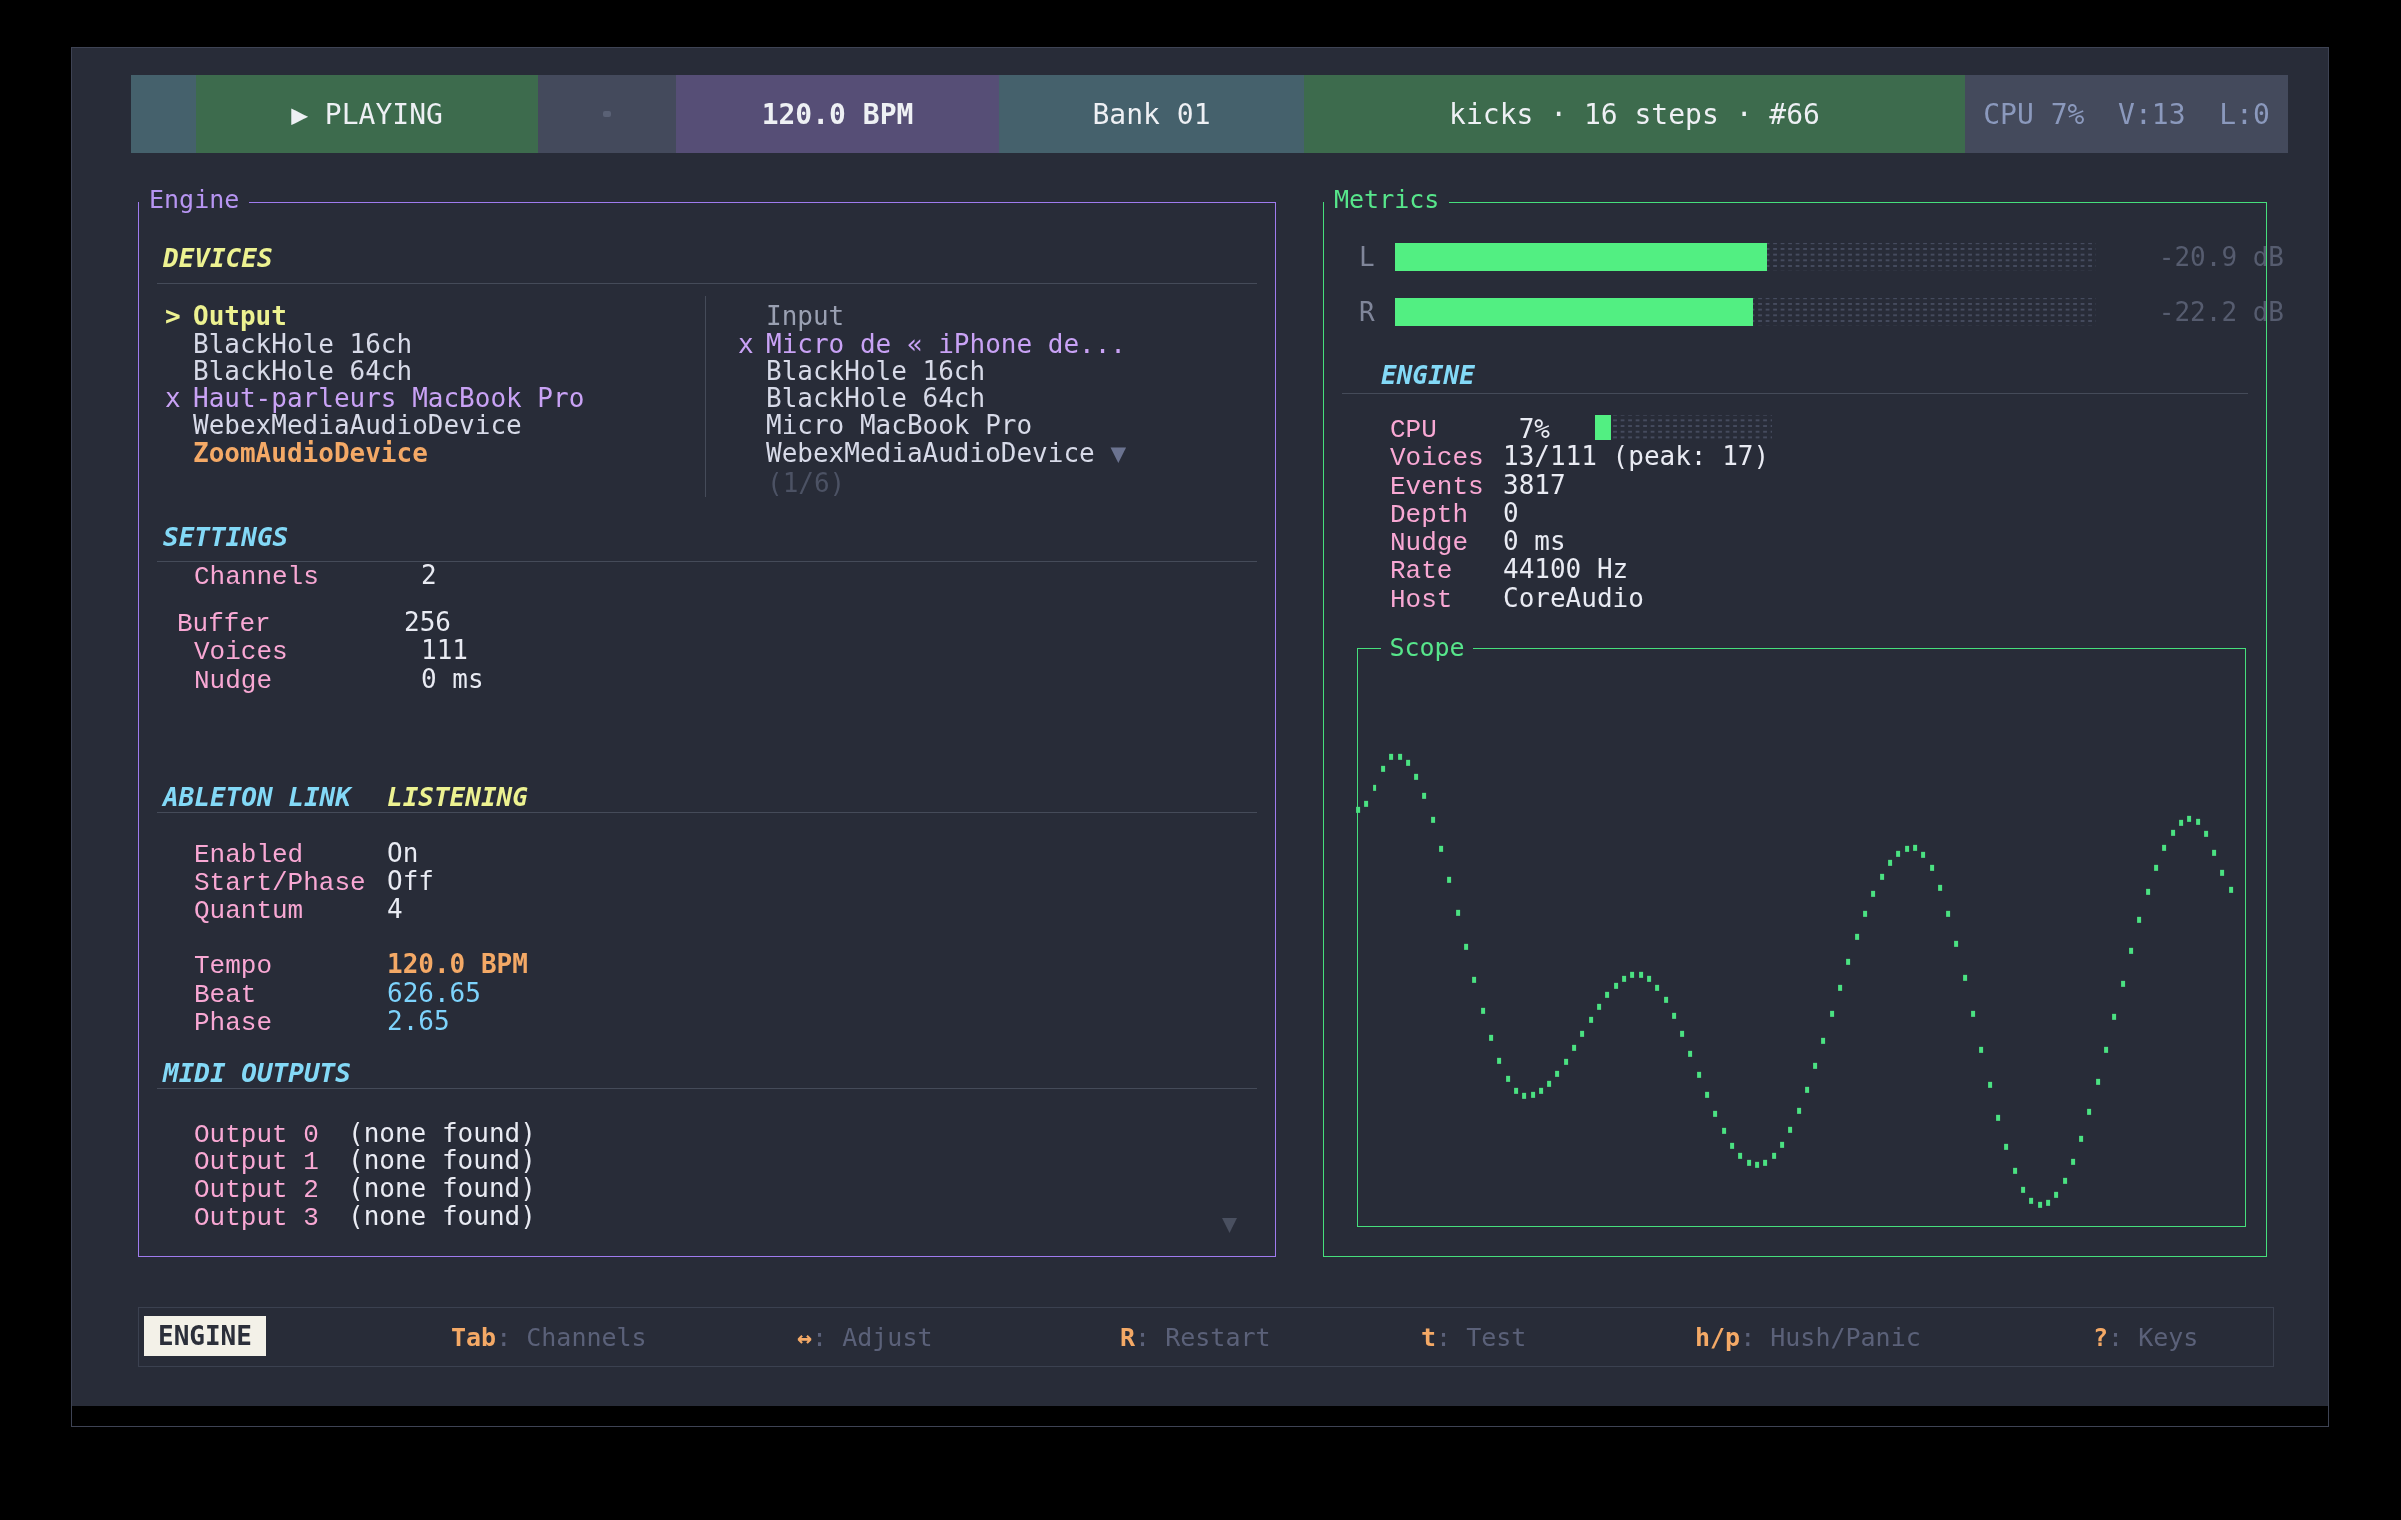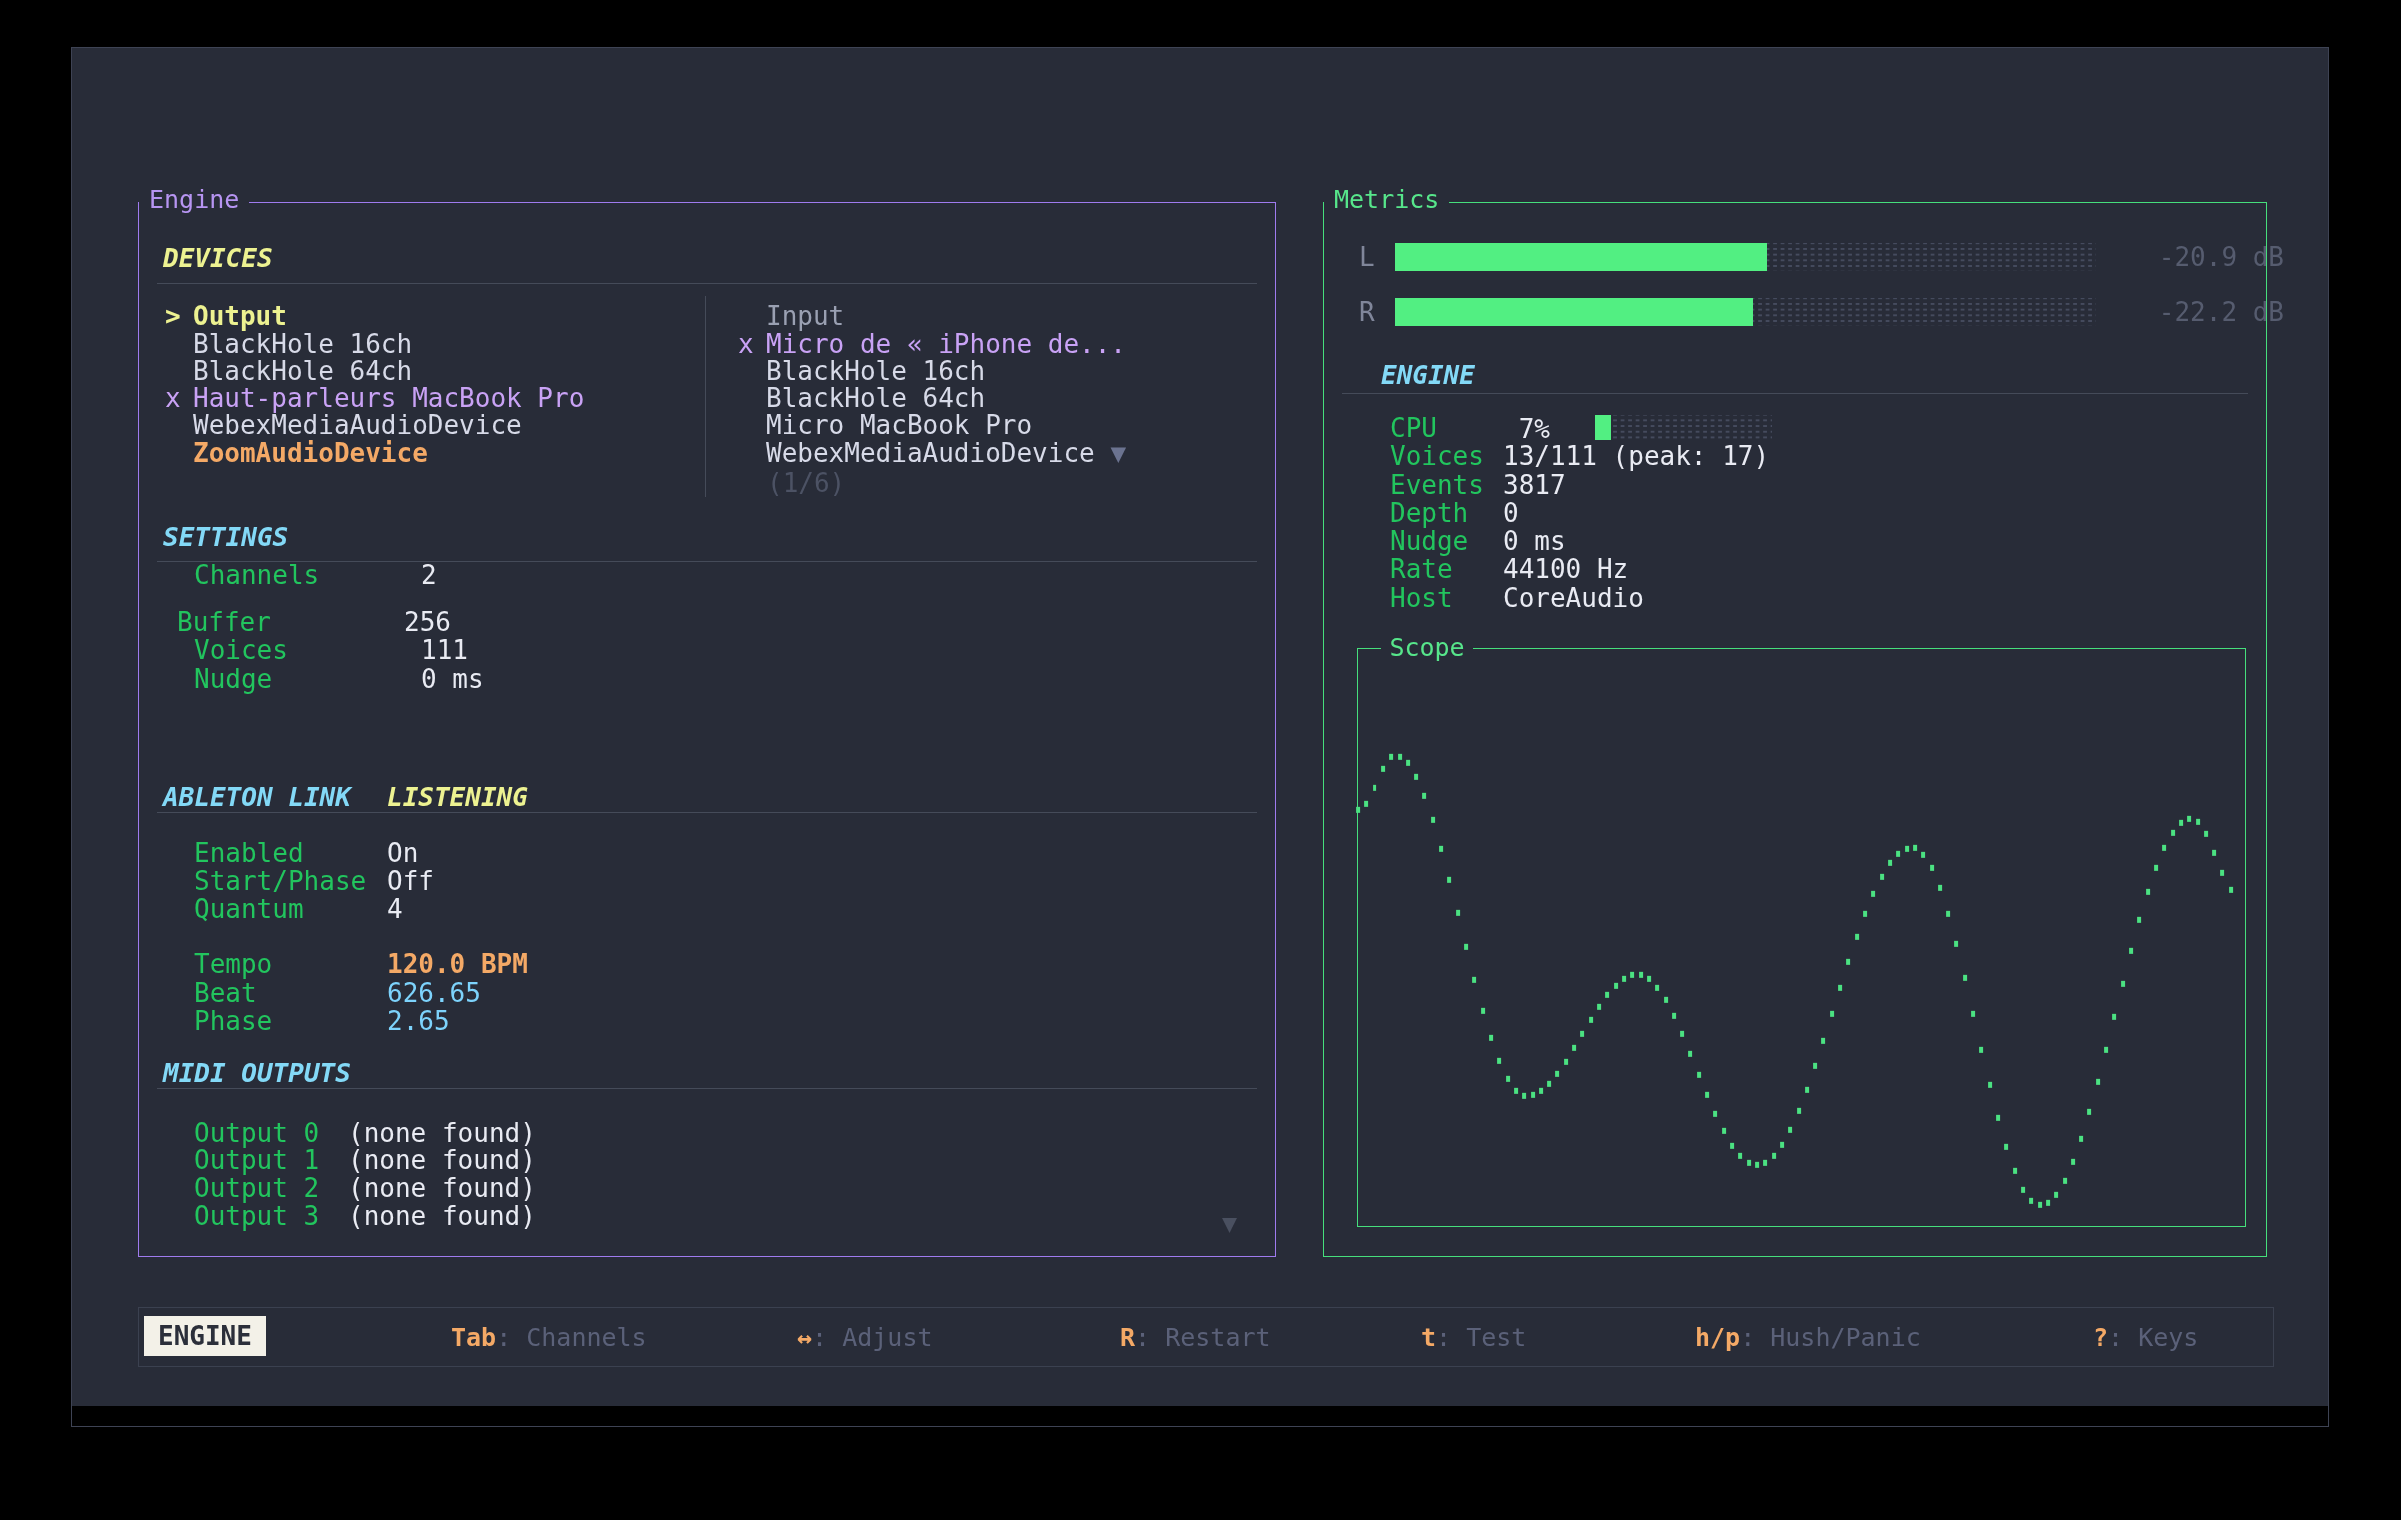--- a/index.html
+++ b/index.html
@@ -27,21 +27,21 @@
   .panel-title{position:absolute;top:-17.6px;font-size:25px;background:#282c38;padding:0 10px;white-space:pre;}
   .t-purple{color:#b795f2;}
   .t-green{color:#57e68b;}
 
   .sec-head{position:absolute;font-size:26px;font-weight:bold;white-space:pre;font-style:italic;}
   .head-yellow{color:#edf291;}
   .head-cyan{color:#83d9f7;}
   .sep{position:absolute;left:17.6px;right:17.6px;height:1.3px;background:#454b59;}
   .vdiv{position:absolute;width:1.3px;background:#454b59;}
   .lv{position:absolute;font-size:26px;line-height:29px;white-space:pre;}
-  .lbl{display:inline-block;color:#22c55e;}
+  .lbl{display:inline-block;color:#f9a8d4;font-family:Liberation Mono, monospace;}
   .val{color:#e9ebf3;}
   .val-dim{color:#7dd3fc;}
   .val-orange{color:#f4a966;font-weight:bold;}
   .w-set .lbl{width:227px;}
   .w-link .lbl{width:193px;}
   .w-midi .lbl{width:154px;}
   .w-status .lbl{width:113px;}
 
   .dev-row{position:absolute;font-size:26px;line-height:29px;white-space:pre;}
   .marker{display:inline-block;width:28px;}
@@ -85,20 +85,29 @@
   .hint-key{color:#f4a966;font-weight:bold;}
   .hint-key::after{content:": ";color:#5b6179;font-weight:normal;}
   .hint-label{color:#5b6179;}
 </style>
 </head>
 <body>
 
 <div class="window">
   <div class="content">
 
+    <div class="topbar">
+      <div class="seg seg-teal" style="width:65px"></div>
+      <div class="seg seg-green" style="width:342px"><span>▶ PLAYING</span></div>
+      <div class="seg seg-slate" style="width:138px"><span class="rec-dot"></span></div>
+      <div class="seg seg-purple" style="width:323px"><span>120.0 BPM</span></div>
+      <div class="seg seg-teal" style="width:305px"><span>Bank 01</span></div>
+      <div class="seg seg-green" style="width:661px"><span>kicks · 16 steps · #66</span></div>
+      <div class="seg seg-stats" style="width:323px"><span>CPU 7%  V:13  L:0</span></div>
+    </div>
 
     <div class="panel panel-engine">
       <div class="panel-title t-purple">Engine</div>
 
       <div class="sec-head head-yellow" style="left:24px;top:40px">DEVICES</div>
       <div class="sep" style="top:80px"></div>
 
       <div class="dev-row" style="left:26px;top:99px"><span class="marker m-yellow">&gt;</span><span class="dev-head-out">Output</span></div>
       <div class="dev-row" style="left:26px;top:127px"><span class="marker"></span><span class="dev-light">BlackHole 16ch</span></div>
       <div class="dev-row" style="left:26px;top:154px"><span class="marker"></span><span class="dev-light">BlackHole 64ch</span></div>

